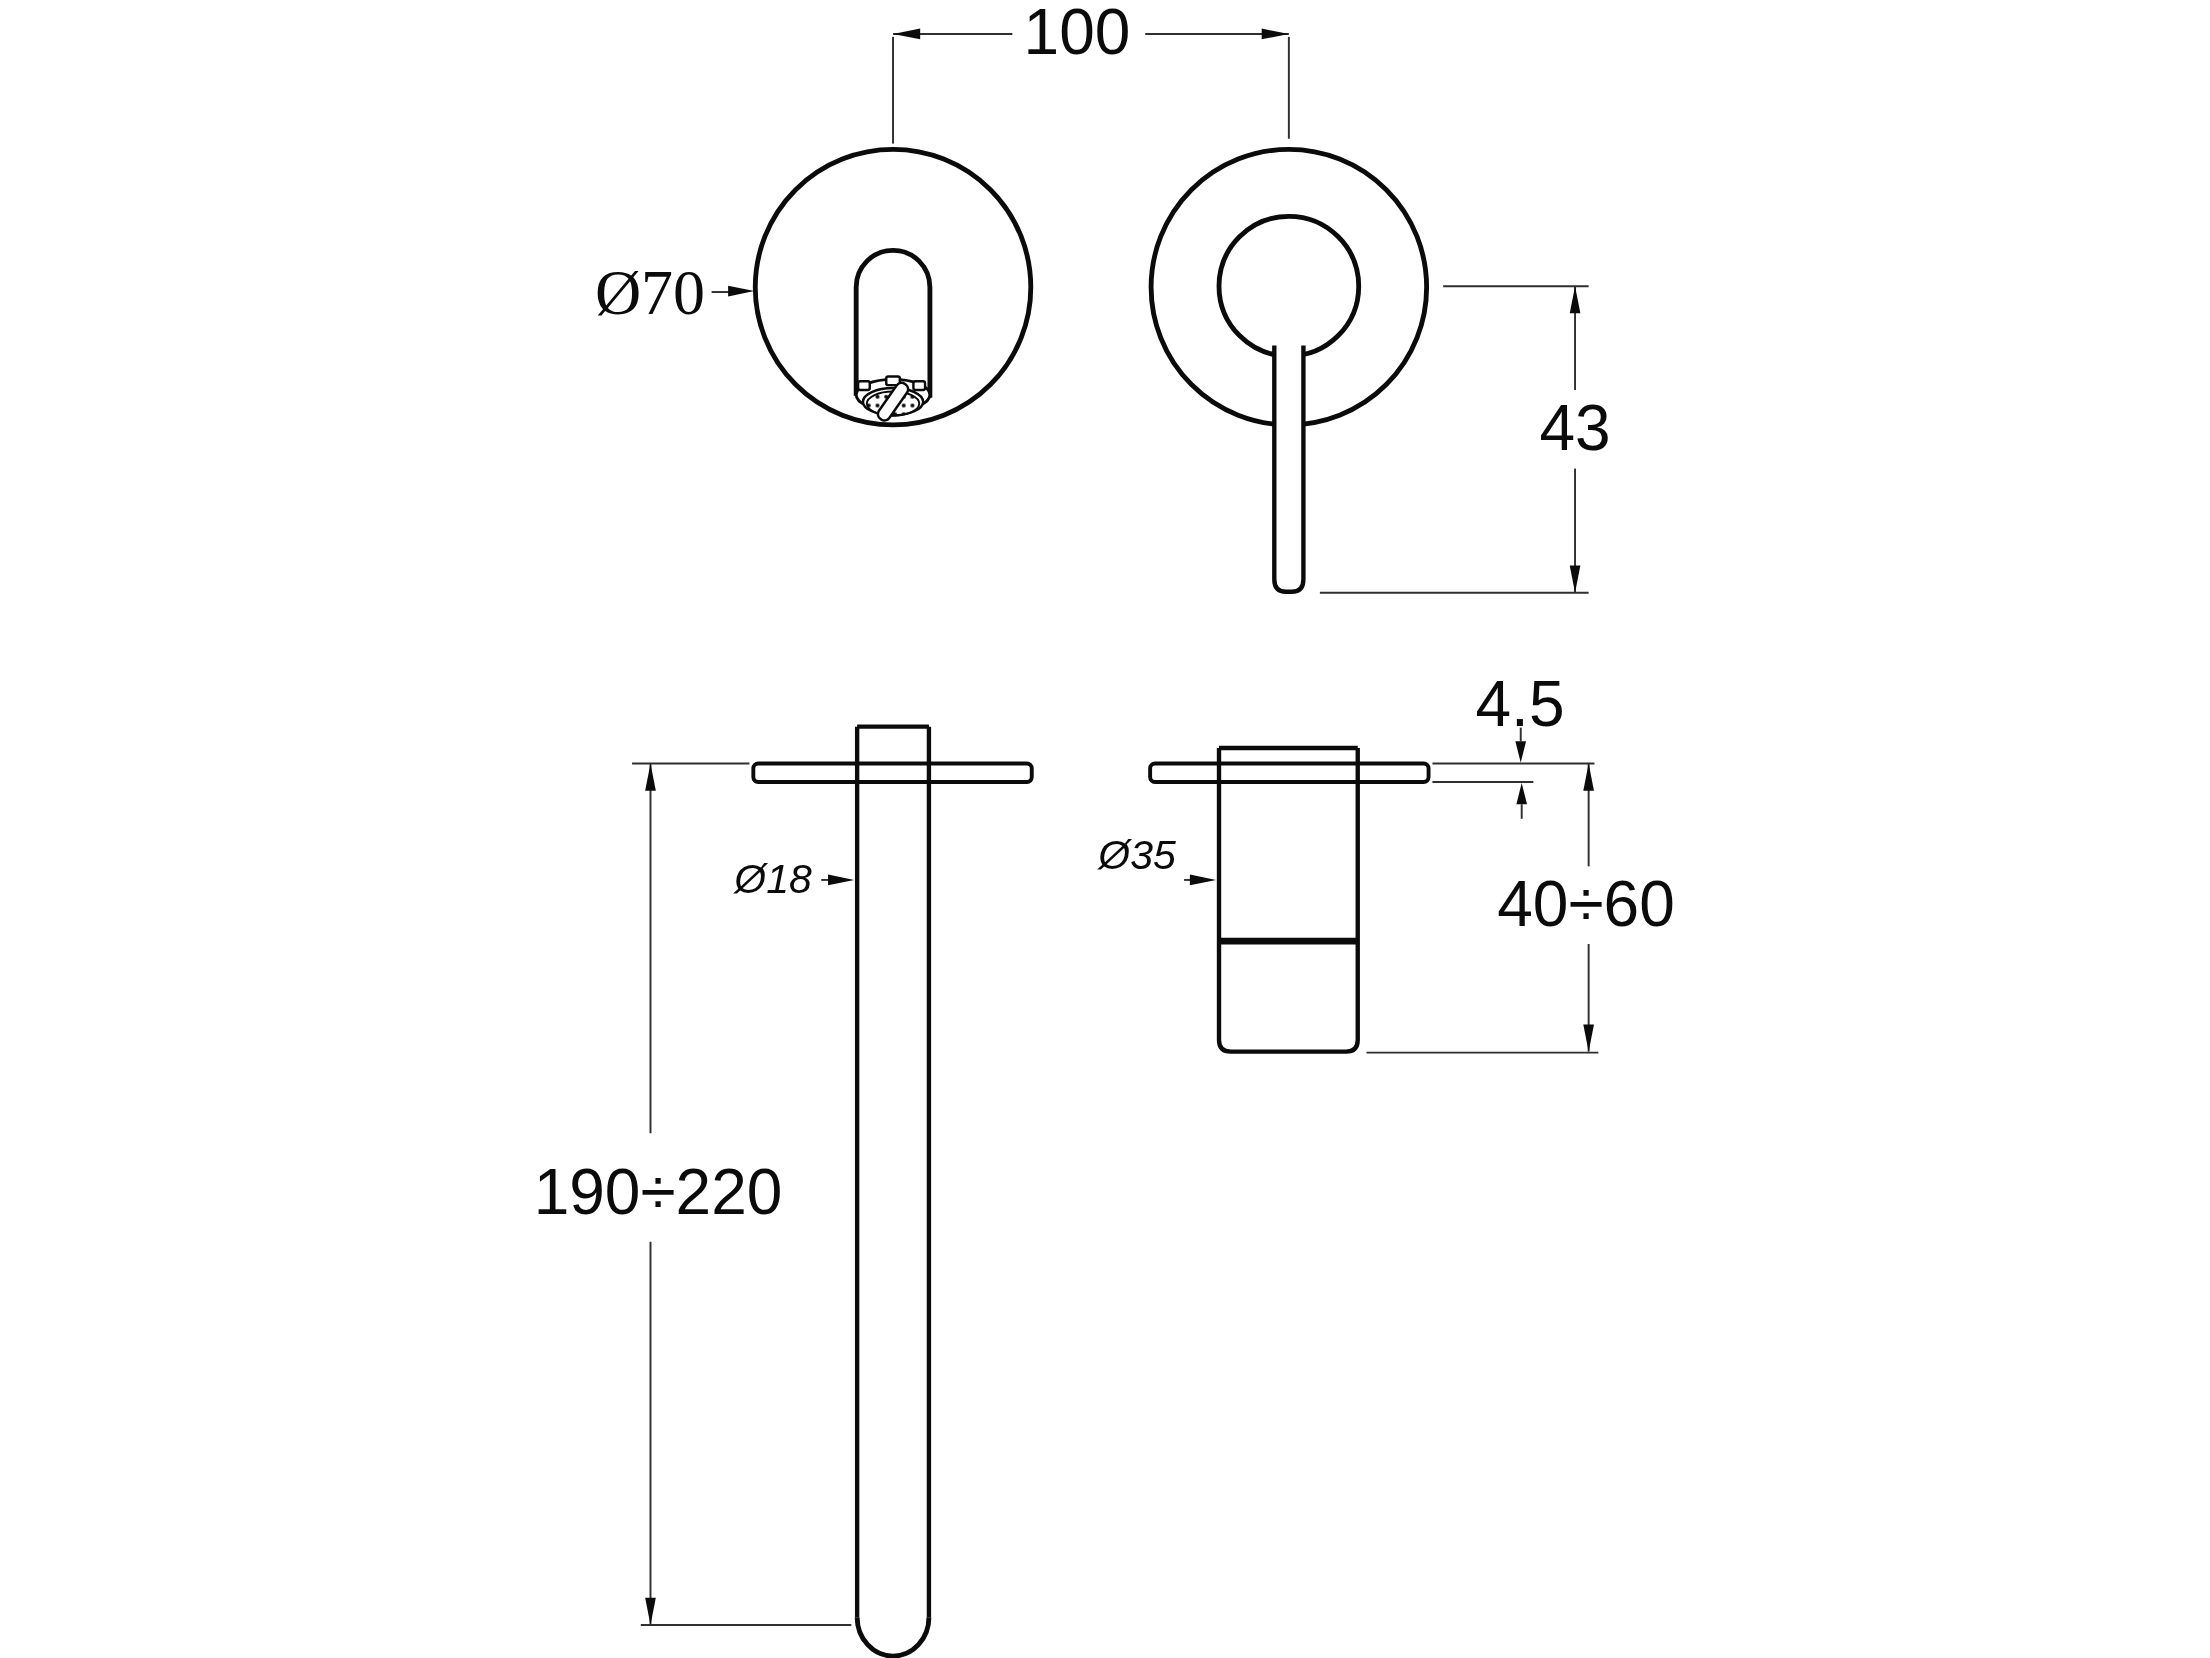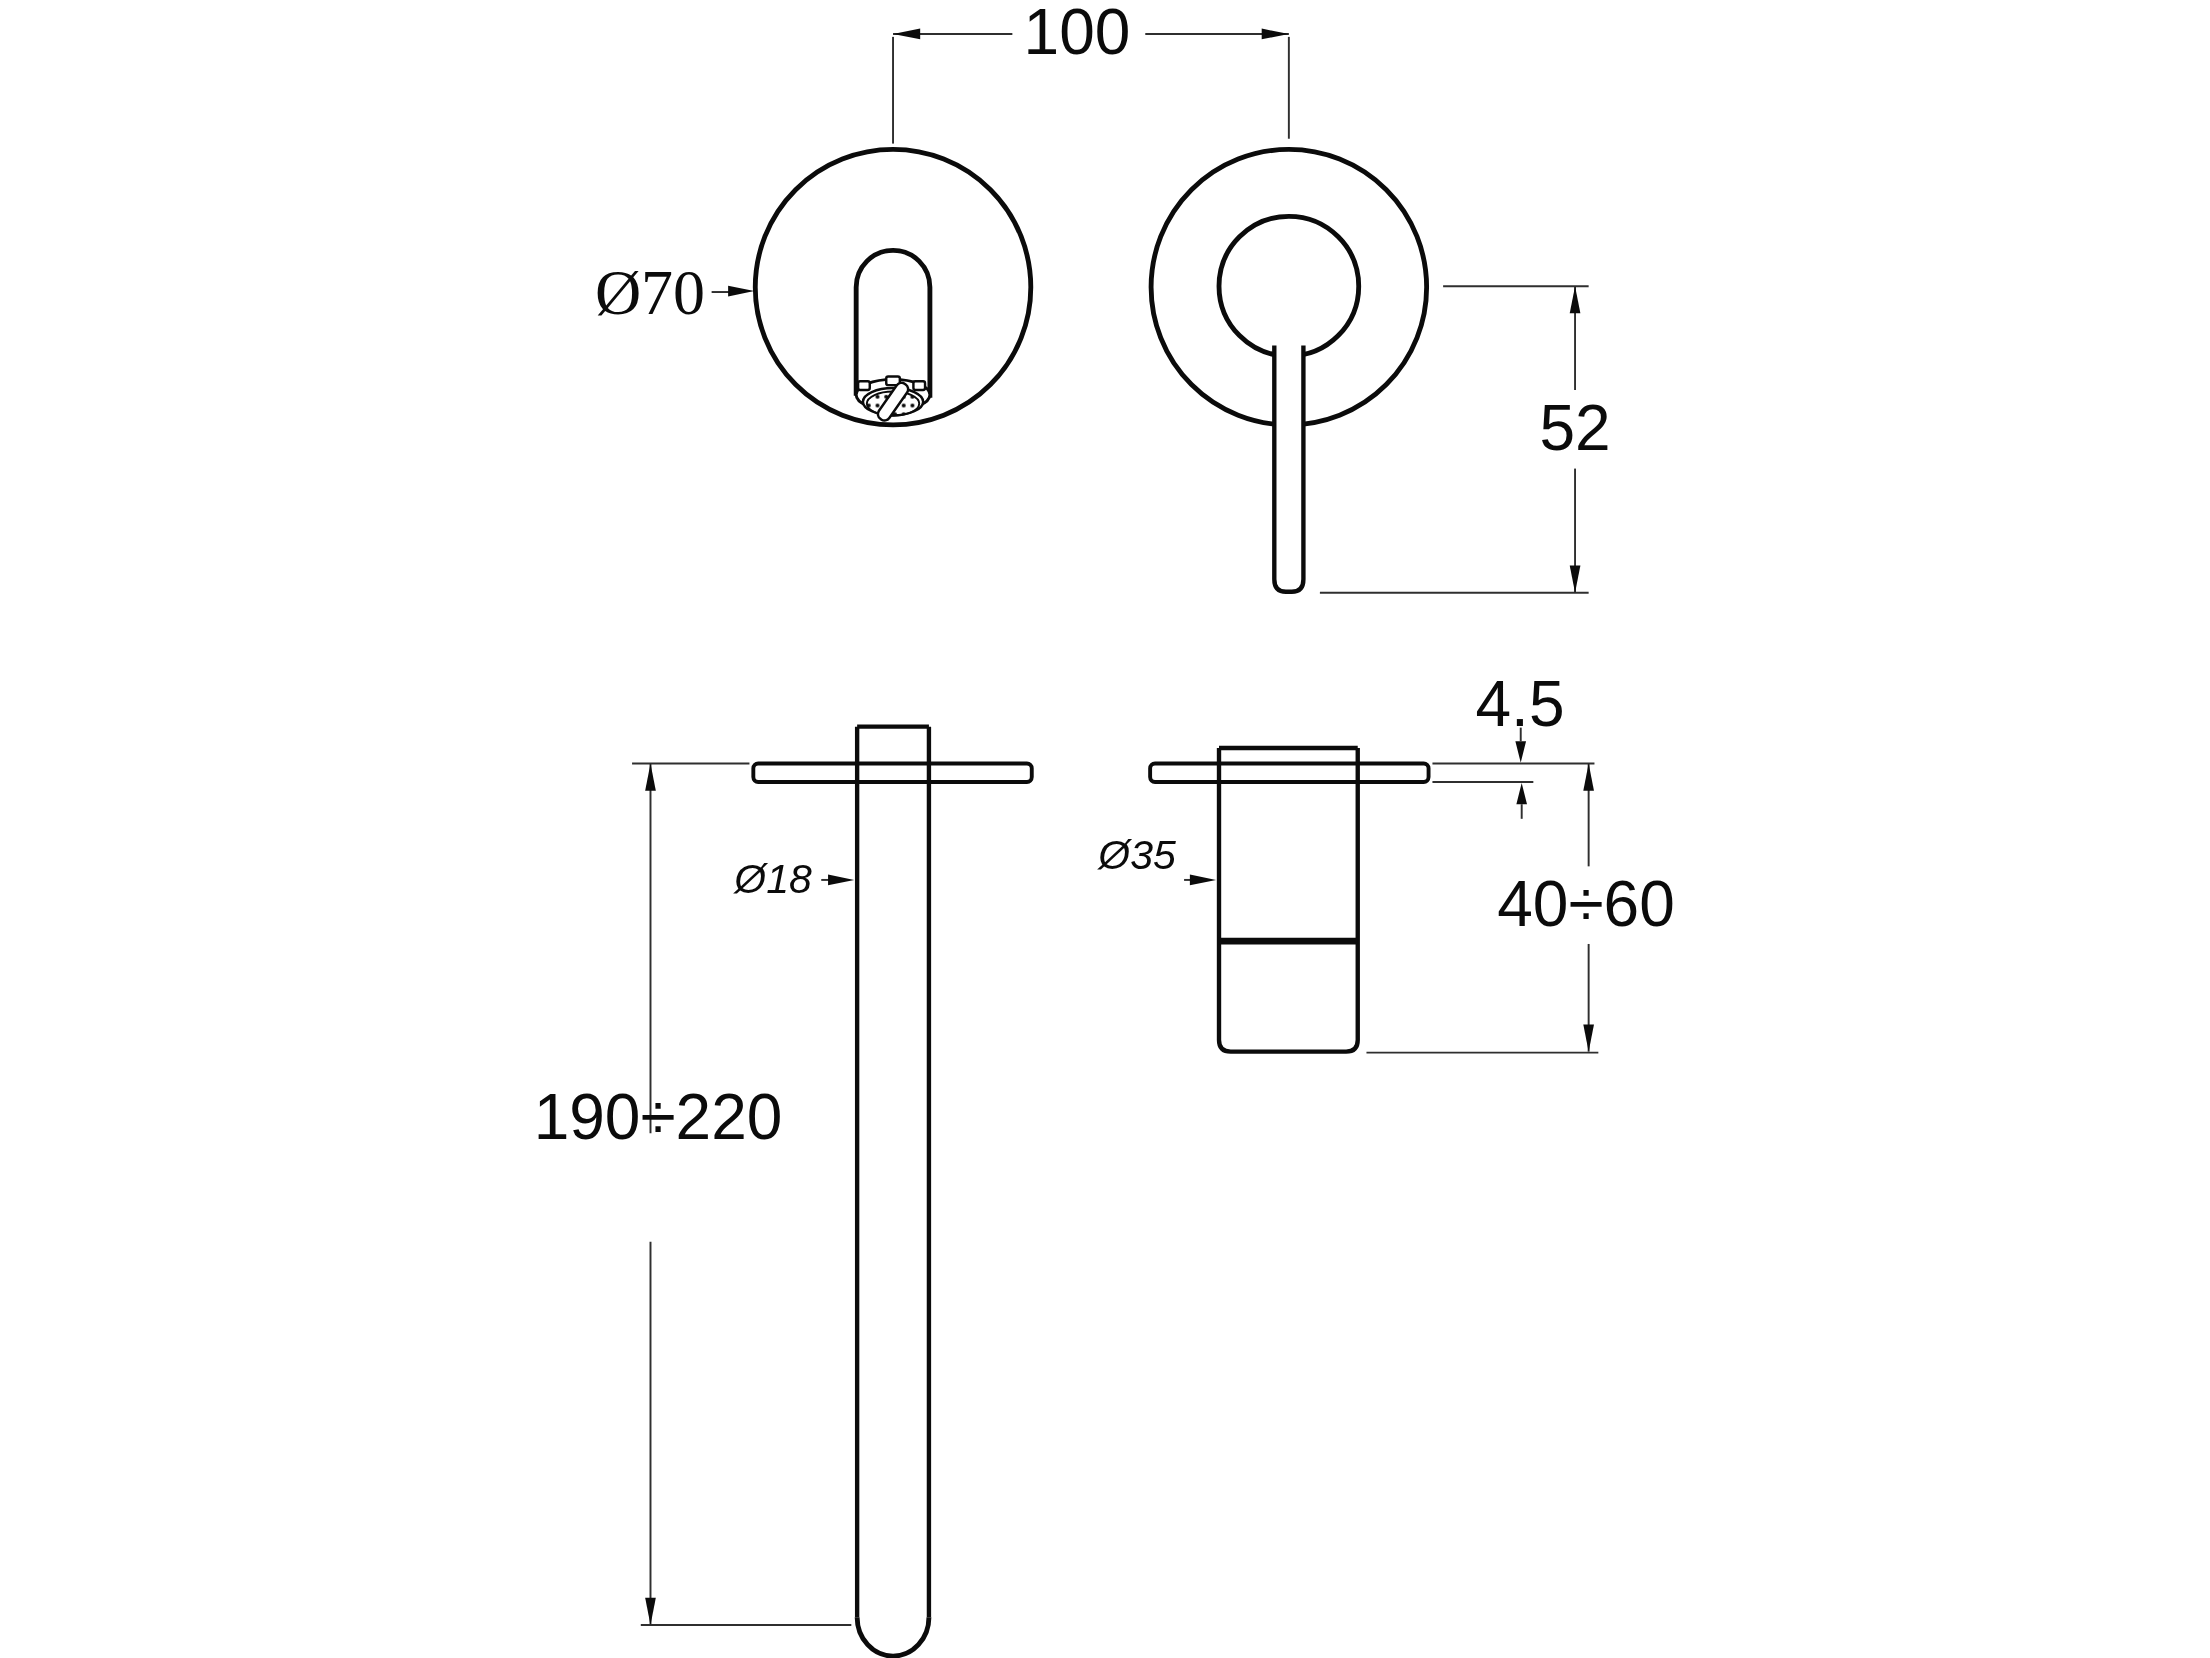--- a/index.html
+++ b/index.html
@@ -117,21 +117,21 @@
       <line x1="1637" y1="787" x2="1637" y2="893"></line>
       <line x1="1637" y1="973" x2="1637" y2="1084"></line>
       <line x1="1408" y1="1085" x2="1647" y2="1085"></line>
       <polygon points="1637,787 1631.5,815 1642.5,815" fill="#0b0b0b" stroke="none"></polygon>
       <polygon points="1637,1084 1631.5,1056 1642.5,1056" fill="#0b0b0b" stroke="none"></polygon>
     </g>
   </svg>
 
   <div class="label lbl-lg" style="left:1077px;top:32px;">100</div>
   <div class="label lbl-lg" style="left:650px;top:293px;font-family:Liberation Serif, serif;">Ø70</div>
-  <div class="label lbl-lg" style="left:1575px;top:428px;">52</div>
+  <div class="label lbl-lg" style="left:1575px;top:428px;">43</div>
   <div class="label lbl-sm" style="left:773px;top:879px;">Ø18</div>
-  <div class="label lbl-lg" style="left:658px;top:1117px;">190÷220</div>
+  <div class="label lbl-lg" style="left:658px;top:1192px;">190÷220</div>
   <div class="label lbl-sm" style="left:1137px;top:855px;">Ø35</div>
   <div class="label lbl-lg" style="left:1520px;top:704px;text-align:right;">4.5</div>
   <div class="label lbl-lg" style="left:1586px;top:904px;">40÷60</div>
 
 </div>
 
 
 </body></html>

